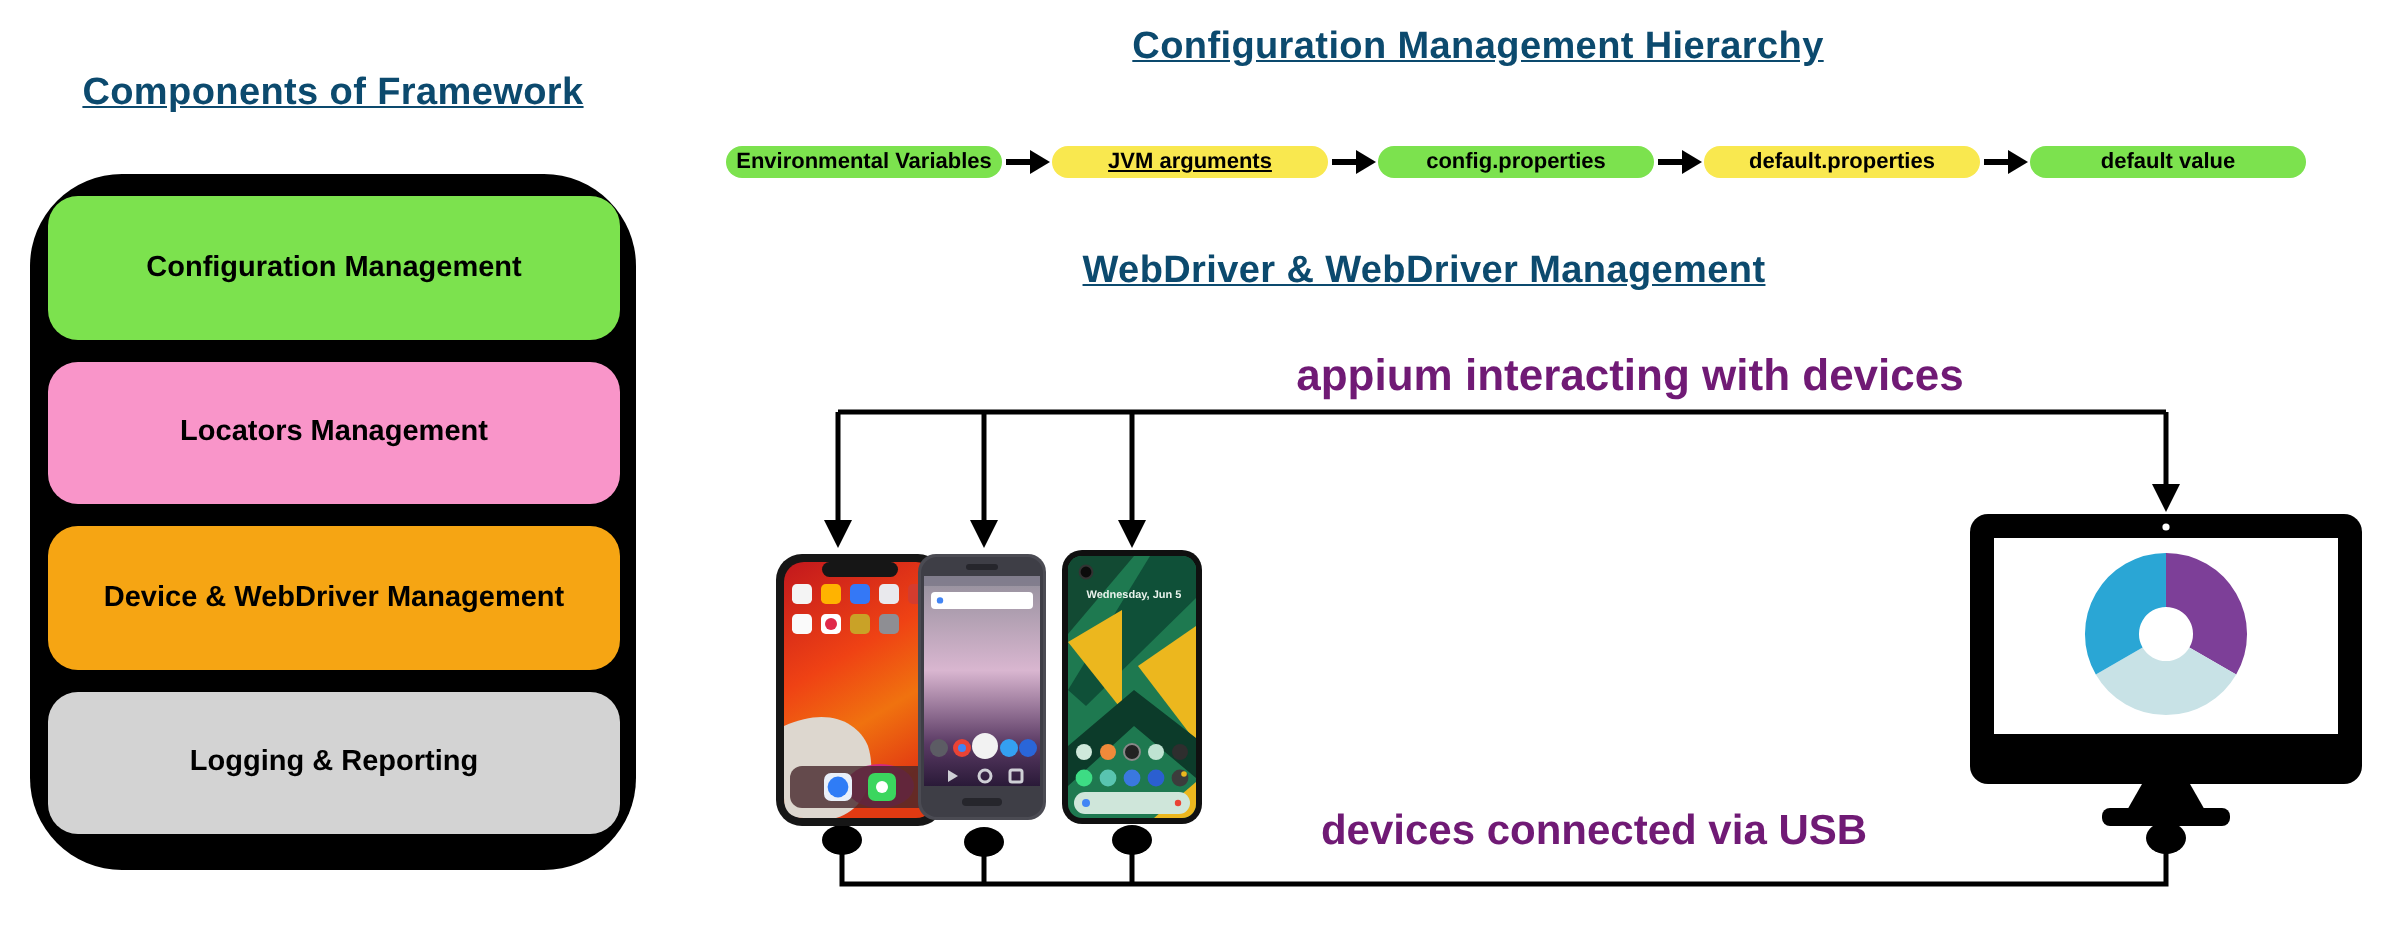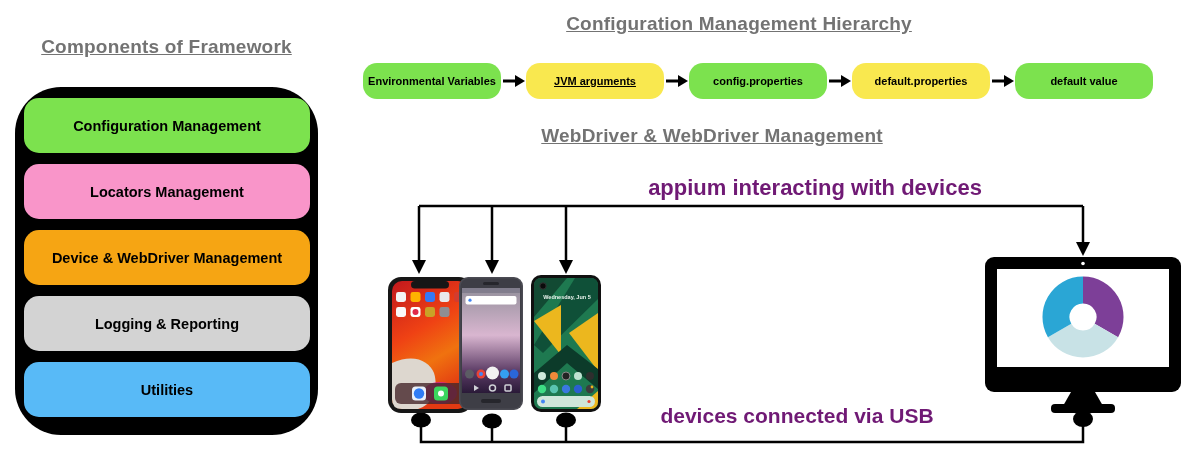--- a/index.html
+++ b/index.html
@@ -2,58 +2,57 @@
 <html><head>
 <meta charset="utf-8">
 <style>
   html,body{margin:0;padding:0;background:#fff;}
   #canvas{
     position:relative;width:1200px;height:469px;background:#ffffff;
     font-family:"Liberation Sans",sans-serif;overflow:hidden;
   }
   .abs{position:absolute;}
   .sec-title{
-    font-size:19px;font-weight:bold;color:#737373;text-align:center;
+    font-size:19px;font-weight:bold;color:#0c4a6e;text-align:center;
     text-decoration:underline;letter-spacing:.2px;
   }
   
   #left-box{
     left:15px;top:87px;width:303px;height:348px;background:#000;
     border-radius:46px;display:flex;flex-direction:column;
     padding:11px 8px 18px 9px;gap:11px;box-sizing:border-box;
   }
   .comp-pill{
     flex:1;border-radius:15px;display:flex;align-items:center;justify-content:center;
     font-size:14.5px;font-weight:bold;color:#000;
   }
   
   #hier-flow{left:363px;top:66px;height:30px;display:flex;align-items:center;}
   .hpill{
-    width:138px;height:36px;border-radius:14px;display:flex;align-items:center;
+    width:138px;height:16px;border-radius:14px;display:flex;align-items:center;
     justify-content:center;font-size:11px;font-weight:bold;color:#000;flex:0 0 auto;
   }
   .harrow{width:25px;display:flex;align-items:center;justify-content:center;flex:0 0 auto;}
   .big-label{font-weight:bold;color:#701a75;text-align:center;}
   #appium-label{left:615px;top:175px;width:400px;font-size:22px;}
   #usb-label{left:597px;top:404px;width:400px;font-size:21px;}
   svg{display:block;}
 </style>
 </head>
 <body>
 
 <div id="canvas">
 
   <div class="abs sec-title" style="left:15px;top:36px;width:303px;">Components of Framework</div>
 
   <div class="abs" id="left-box">
     <div class="comp-pill" style="background: rgb(124, 226, 78);">Configuration Management</div>
     <div class="comp-pill" style="background: rgb(249, 149, 201);">Locators Management</div>
     <div class="comp-pill" style="background: rgb(246, 165, 19);">Device &amp; WebDriver Management</div>
     <div class="comp-pill" style="background: rgb(211, 211, 211);">Logging &amp; Reporting</div>
-    <div class="comp-pill" style="background: rgb(88, 186, 247);">Utilities</div>
   </div>
 
   <div class="abs sec-title" style="left:489px;top:13px;width:500px;">Configuration Management Hierarchy</div>
 
   <div class="abs" id="hier-flow">
     <div class="hpill" style="background: rgb(124, 226, 78);">Environmental Variables</div>
     <div class="harrow">
       <svg width="22" height="14" viewBox="0 0 22 14">
           <line x1="0" y1="7" x2="13" y2="7" stroke="#000" stroke-width="3"></line>
           <polygon points="12,1 22,7 12,13" fill="#000"></polygon>

